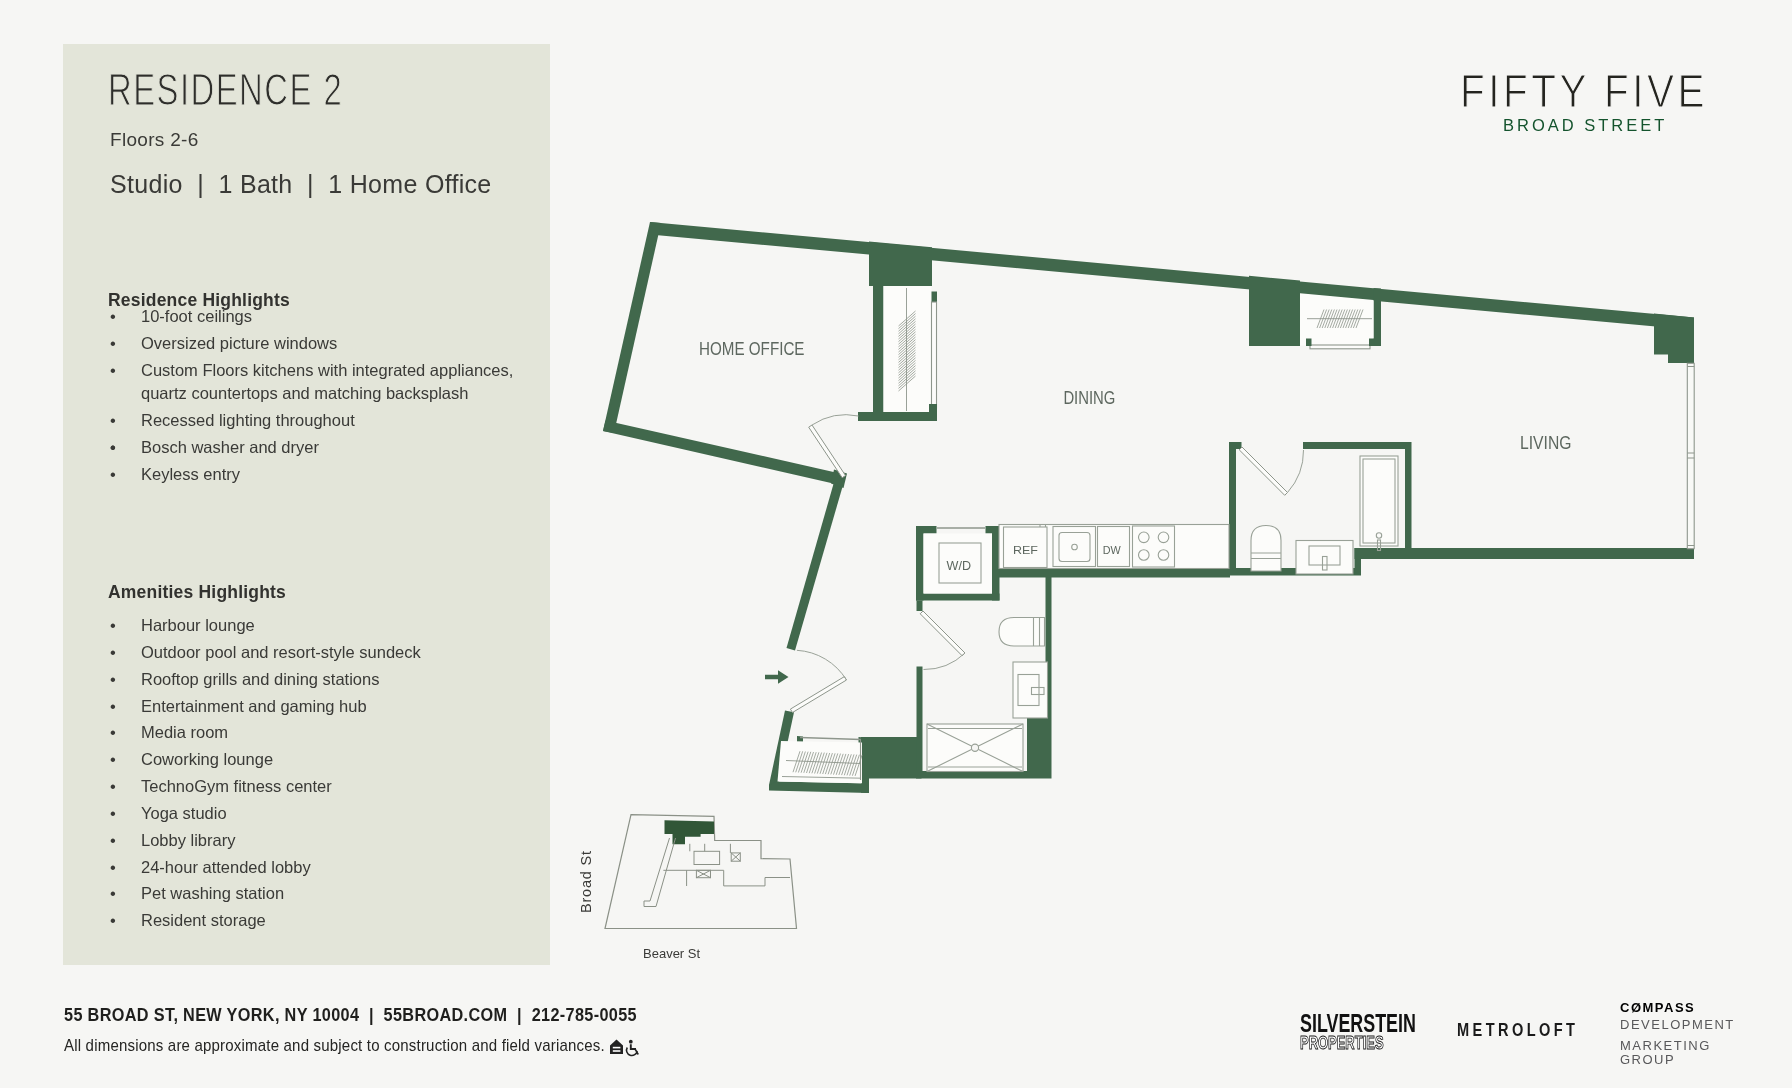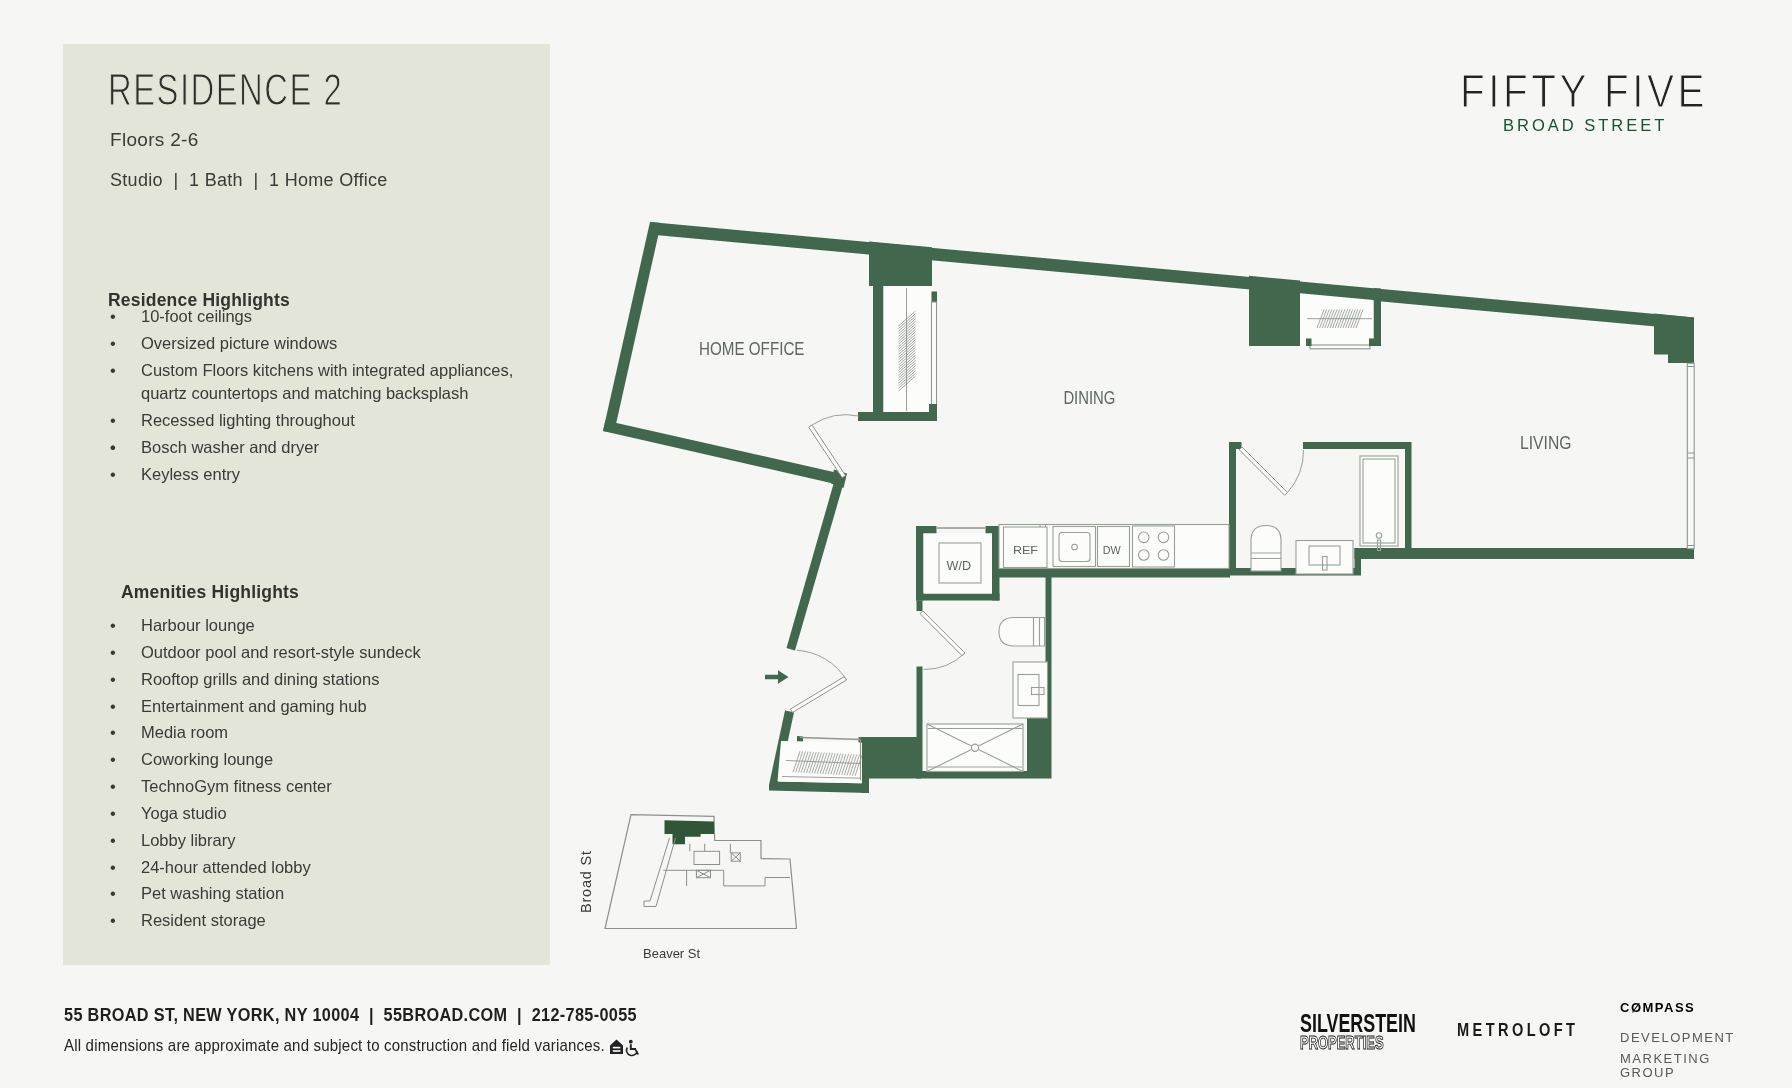--- a/index.html
+++ b/index.html
@@ -8,35 +8,35 @@
 </style>
 </head>
 <body>
 
 <div class="abs" style="left:63px;top:44px;width:487px;height:921px;background:#e3e5d9;"></div>
 
 <div class="abs" style="left:108px;top:64px;width:320px;color:#2e2e2b;font-size:45px;letter-spacing:2px;transform:scaleX(0.73);transform-origin:0 0;white-space:nowrap;-webkit-text-stroke:1.1px #e3e5d9;">RESIDENCE 2</div>
 
 <div class="abs" style="left:110px;top:129px;color:#3a3a37;font-size:19px;letter-spacing:0.3px;">Floors 2-6</div>
 
-<div class="abs" style="left:110px;top:170px;color:#3a3a37;font-size:18px;letter-spacing:0.3px;">Studio&nbsp; |&nbsp; 1 Bath&nbsp; |&nbsp; 1 Home Office</div>
+<div class="abs" style="left:110px;top:170px;color:#3a3a37;font-size:25px;letter-spacing:0.3px;">Studio&nbsp; |&nbsp; 1 Bath&nbsp; |&nbsp; 1 Home Office</div>
 
 <div class="abs" style="left:108px;top:290px;color:#32322f;font-size:17.5px;font-weight:bold;letter-spacing:0.2px;">Residence Highlights</div>
 
 <div class="abs" style="left:141px;top:305px;width:420px;color:#3a3a37;font-size:16.5px;line-height:23px;">
   <div style="margin-bottom:4px;position:relative;"><span style="position:absolute;left:-31px;">•</span>10-foot ceilings</div>
   <div style="margin-bottom:4px;position:relative;"><span style="position:absolute;left:-31px;">•</span>Oversized picture windows</div>
   <div style="margin-bottom:4px;position:relative;"><span style="position:absolute;left:-31px;">•</span><span style="display:inline-block;width:380px;">Custom Floors kitchens with integrated appliances, quartz countertops and matching backsplash</span></div>
   <div style="margin-bottom:4px;position:relative;"><span style="position:absolute;left:-31px;">•</span>Recessed lighting throughout</div>
   <div style="margin-bottom:4px;position:relative;"><span style="position:absolute;left:-31px;">•</span></div>
   <div style="margin-bottom:4px;position:relative;"><span style="position:absolute;left:-31px;">•</span>Bosch washer and dryer</div>
   <div style="margin-bottom:4px;position:relative;"><span style="position:absolute;left:-31px;">•</span>Keyless entry</div>
 </div>
 
-<div class="abs" style="left:121px;top:582px;color:#32322f;font-size:17.5px;font-weight:bold;letter-spacing:0.2px;">Amenities Highlights</div>
+<div class="abs" style="left:108px;top:582px;color:#32322f;font-size:17.5px;font-weight:bold;letter-spacing:0.2px;">Amenities Highlights</div>
 
 <div class="abs" style="left:141px;top:612px;width:430px;color:#3a3a37;font-size:16.5px;line-height:26.85px;">
   <div style="position:relative;"><span style="position:absolute;left:-31px;">•</span>Harbour lounge</div>
   <div style="position:relative;"><span style="position:absolute;left:-31px;">•</span>Outdoor pool and resort-style sundeck</div>
   <div style="position:relative;"><span style="position:absolute;left:-31px;">•</span>Rooftop grills and dining stations</div>
   <div style="position:relative;"><span style="position:absolute;left:-31px;">•</span>Entertainment and gaming hub</div>
   <div style="position:relative;"><span style="position:absolute;left:-31px;">•</span>Media room</div>
   <div style="position:relative;"><span style="position:absolute;left:-31px;">•</span>Coworking lounge</div>
   <div style="position:relative;"><span style="position:absolute;left:-31px;">•</span>TechnoGym fitness center</div>
   <div style="position:relative;"><span style="position:absolute;left:-31px;">•</span>Yoga studio</div>
@@ -56,21 +56,21 @@
 
 <div class="abs" style="left:1300px;top:1009px;width:120px;">
   <div style="color:#111;font-size:25px;font-weight:bold;transform:scaleX(0.715);transform-origin:0 0;white-space:nowrap;letter-spacing:0px;">SILVERSTEIN</div>
   <div style="color:#111;font-size:18px;font-weight:bold;transform:scaleX(0.72);transform-origin:0 0;white-space:nowrap;margin-top:-5px;-webkit-text-stroke:0.9px #111;-webkit-text-fill-color:#fff;">PROPERTIES</div>
 </div>
 
 <div class="abs" style="left:1457px;top:1020px;color:#1a1a1a;font-size:18px;font-weight:bold;letter-spacing:4.2px;transform:scaleX(0.81);transform-origin:0 0;white-space:nowrap;">METROLOFT</div>
 
 <div class="abs" style="left:1620px;top:1001px;color:#58585a;font-size:13px;letter-spacing:1.5px;line-height:13.6px;">
   <div style="font-weight:bold;color:#000000;">CØMPASS</div>
-  <div style="margin-top:16px;">DEVELOPMENT</div>
+  <div style="margin-top:3px;">DEVELOPMENT</div>
   <div style="margin-top:8px;">MARKETING</div>
   <div style="margin-top:0.5px;">GROUP</div>
 </div>
 
 <svg class="abs" style="left:0;top:0;" width="1792" height="1088" viewBox="0 0 1792 1088">
 <g fill="#41684c" stroke="none">
 
   <path d="M650,222 L1694,317.5 L1694,330 L650,234.5 Z"></path>
 
   <path d="M1654,313.5 L1694,317.5 L1694,363 L1668,363 L1668,354.5 L1654,354.5 Z"></path>

